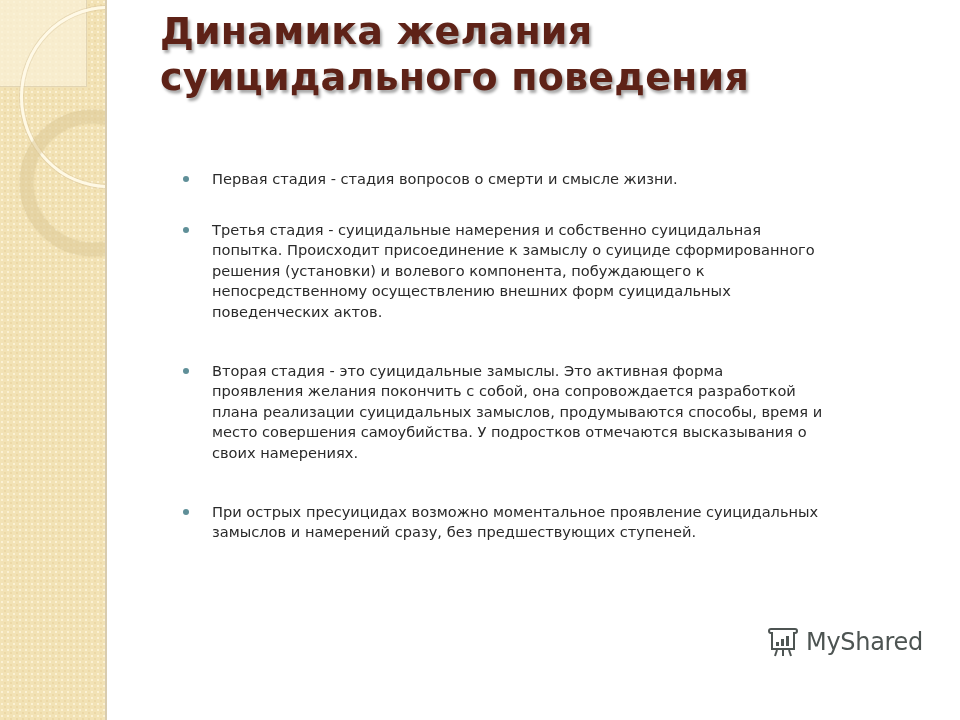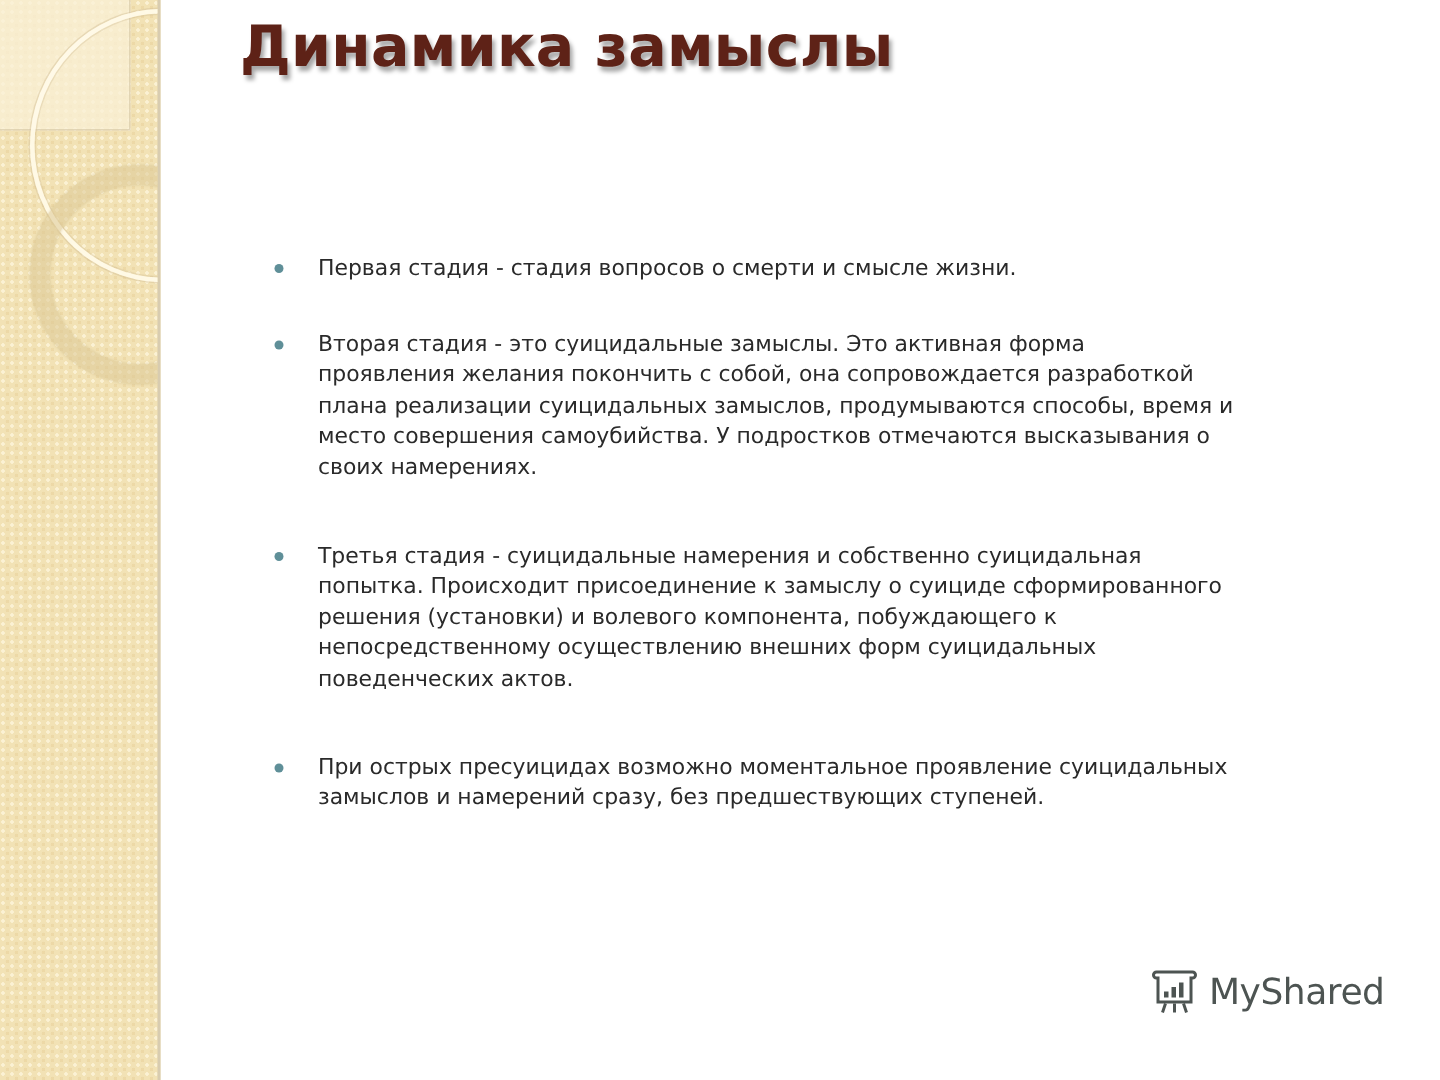--- a/index.html
+++ b/index.html
@@ -101,21 +101,21 @@
       border-radius: 50%;
       background: #5f8f98;
     }
     .bullets li .text {
       display: block;
       white-space: pre-line;
     }
     .logo {
       position: absolute;
       left: 766px;
-      top: 644px;
+      top: 625px;
       display: flex;
       align-items: center;
       gap: 6px;
     }
     .logo svg { display: block; }
     .logo-text {
       font-family: "DejaVu Sans", sans-serif;
       font-size: 24px;
       color: #4d5452;
       letter-spacing: -0.3px;
@@ -126,43 +126,44 @@
 
 <div class="slide">
 
   <div class="sidebar">
     <div class="top-panel"></div>
     <div class="ring ring-large"></div>
     <div class="ring ring-small"></div>
   </div>
 
   <h1 class="title">
-    <span>Динамика замыслы</span><br>
+    <span>Динамика желания</span><br>
+    <span>суицидального поведения</span>
   </h1>
 
   <ul class="bullets">
     <li style="margin-bottom:30px;">
       <span class="dot"></span>
       <span class="text">Первая стадия - стадия вопросов о смерти и смысле жизни.</span>
     </li>
     <li style="margin-bottom:38px;">
       <span class="dot"></span>
+      <span class="text">Третья стадия - суицидальные намерения и собственно суицидальная
+попытка. Происходит присоединение к замыслу о суициде сформированного
+решения (установки) и волевого компонента, побуждающего к
+непосредственному осуществлению внешних форм суицидальных
+поведенческих актов.</span>
+    </li>
+    <li style="margin-bottom:38px;">
+      <span class="dot"></span>
       <span class="text">Вторая стадия - это суицидальные  замыслы.  Это активная форма
 проявления желания покончить с собой, она сопровождается разработкой
 плана реализации суицидальных замыслов, продумываются способы, время и
 место совершения самоубийства. У подростков отмечаются высказывания о
 своих намерениях.</span>
-    </li>
-    <li style="margin-bottom:38px;">
-      <span class="dot"></span>
-      <span class="text">Третья стадия - суицидальные намерения и собственно суицидальная
-попытка. Происходит присоединение к замыслу о суициде сформированного
-решения (установки) и волевого компонента, побуждающего к
-непосредственному осуществлению внешних форм суицидальных
-поведенческих актов.</span>
     </li>
     <li>
       <span class="dot"></span>
       <span class="text">При острых пресуицидах возможно моментальное проявление суицидальных
 замыслов и намерений сразу, без предшествующих ступеней.</span>
     </li>
   </ul>
 
   <div class="logo">
     <span>

